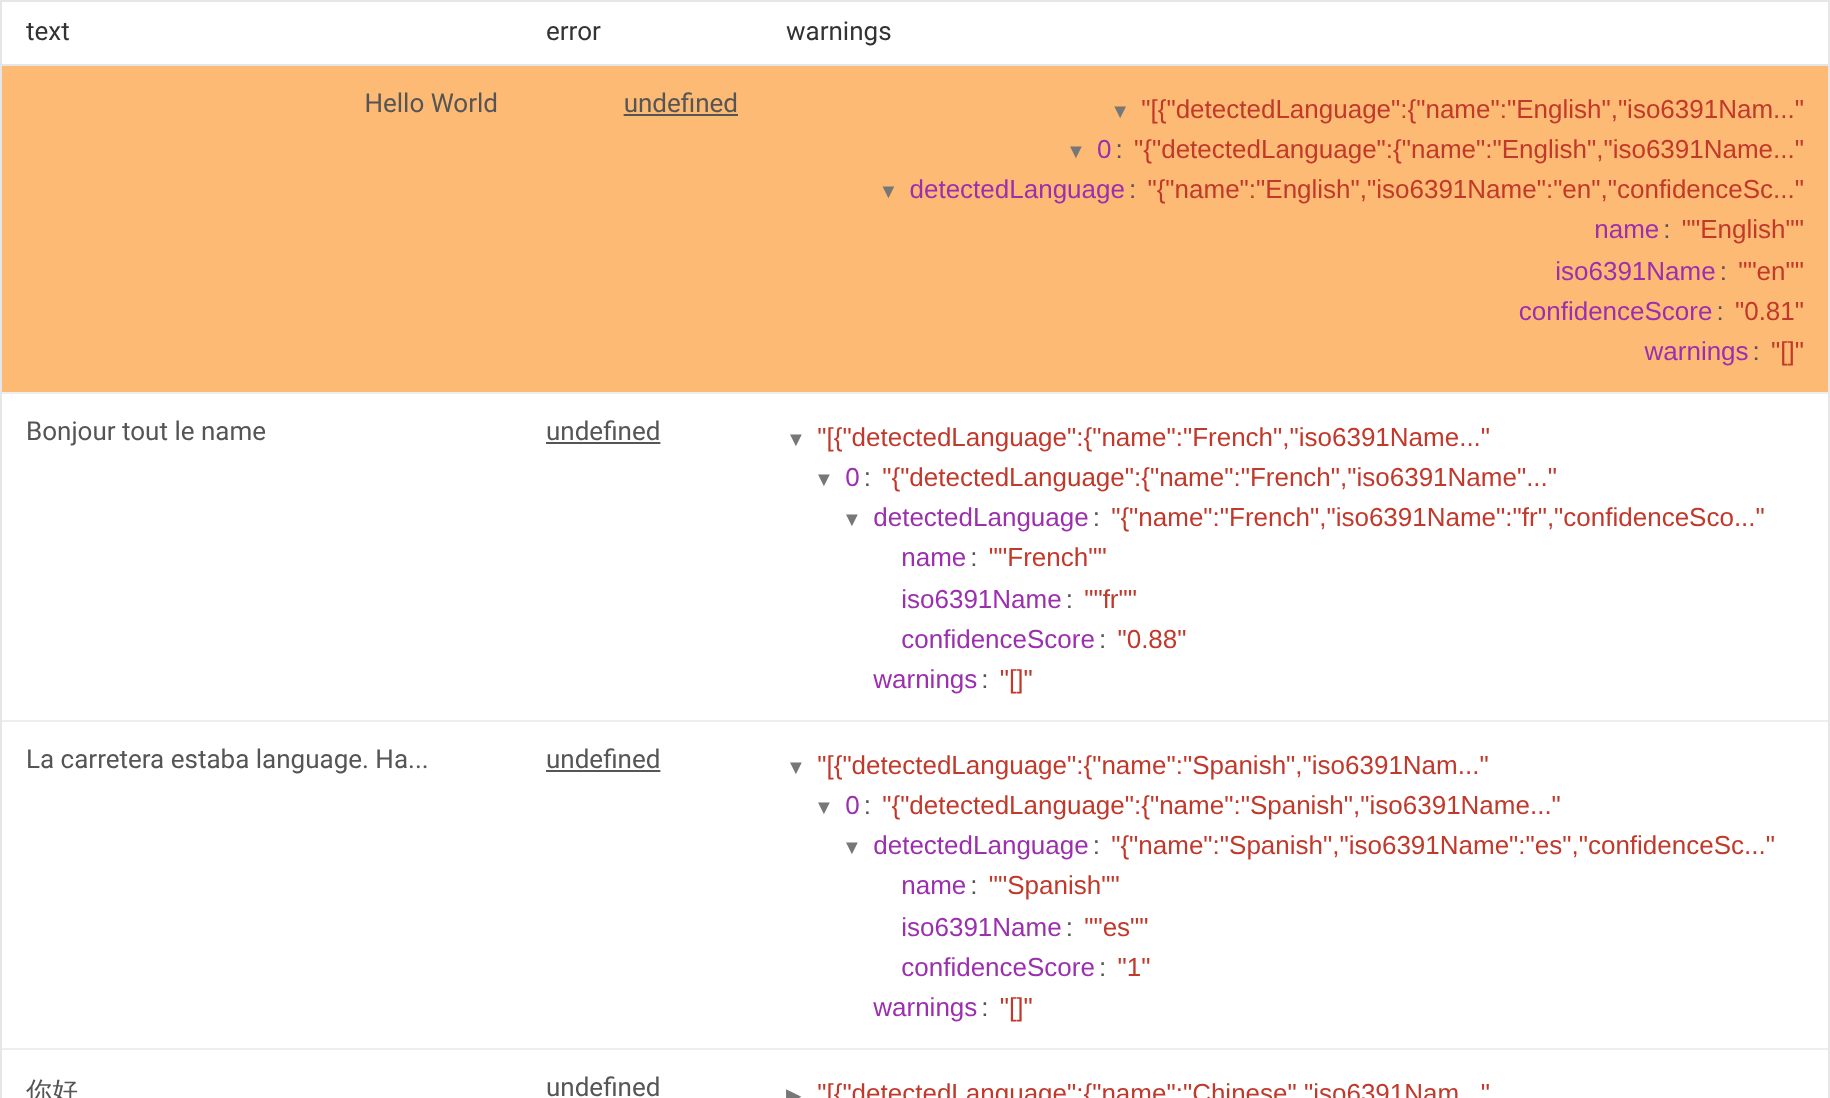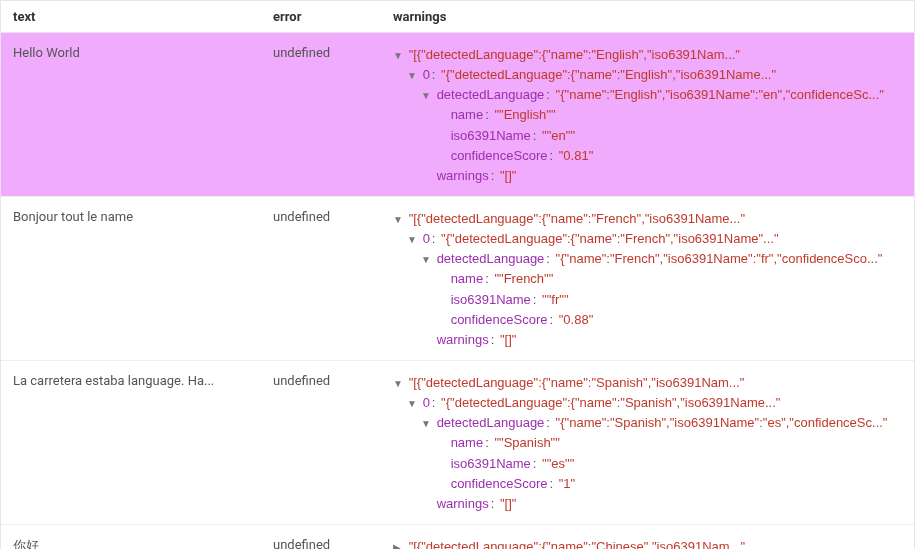--- a/index.html
+++ b/index.html
@@ -7,39 +7,39 @@
     font-family: "Segoe UI", -apple-system, BlinkMacSystemFont, Roboto, Helvetica, Arial, sans-serif;
     font-size: 13px;
     color: #333;
     background: #fff;
     width: 915px;
     border: 1px solid #e6e6e6;
   }
   table { width: 100%; border-collapse: collapse; table-layout: fixed; }
   thead th {
     text-align: left;
-    font-weight: 700;
+    font-weight: 400;
     color: #333;
     padding: 8px 12px;
     border-bottom: 1px solid #e6e6e6;
     font-size: 13px;
   }
   col.c-text { width: 260px; }
   col.c-error { width: 120px; }
   col.c-lang {}
   tbody tr { border-bottom: 1px solid #eee; }
-  tbody tr.hovered { background: #f0abfc; }
+  tbody tr.hovered { background: #fdba74; text-align: right; }
   tbody td {
     padding: 12px 12px 10px;
     vertical-align: top;
     color: #555;
     font-size: 13px;
   }
   td.text-cell { color: #555; white-space: nowrap; overflow: hidden; text-overflow: ellipsis; }
-  td.error-cell { color: #555; }
+  td.error-cell { color: #555; text-decoration: underline; }
 
   .tree { font-family: "Segoe UI", Arial, sans-serif; font-size: 13px; line-height: 1.55; }
   .node { white-space: nowrap; overflow: hidden; text-overflow: ellipsis; }
   .indent-0 { padding-left: 0; }
   .indent-1 { padding-left: 14px; }
   .indent-2 { padding-left: 28px; }
   .indent-3 { padding-left: 42px; }
 
   .caret {
     display: inline-block;

